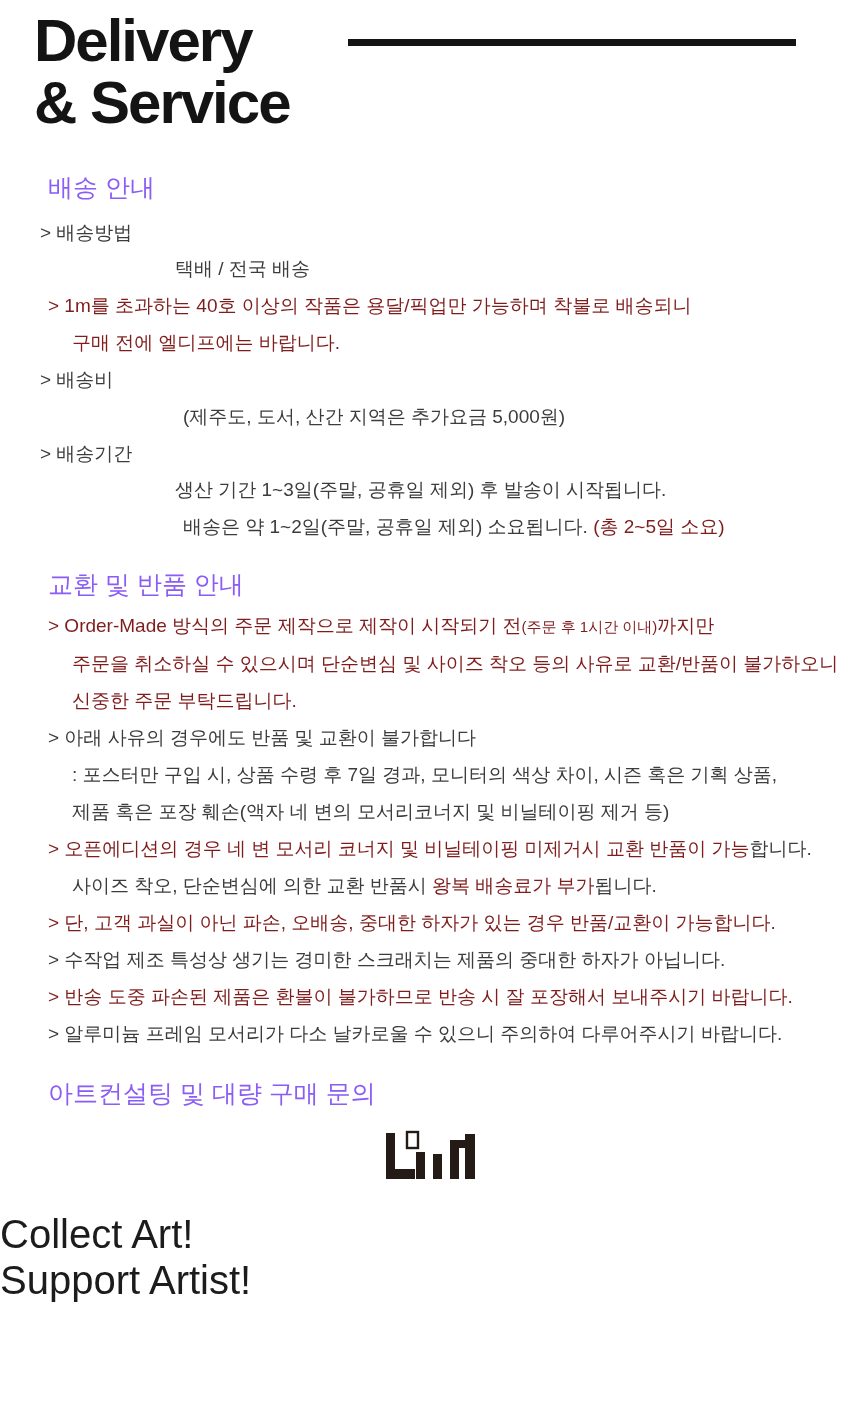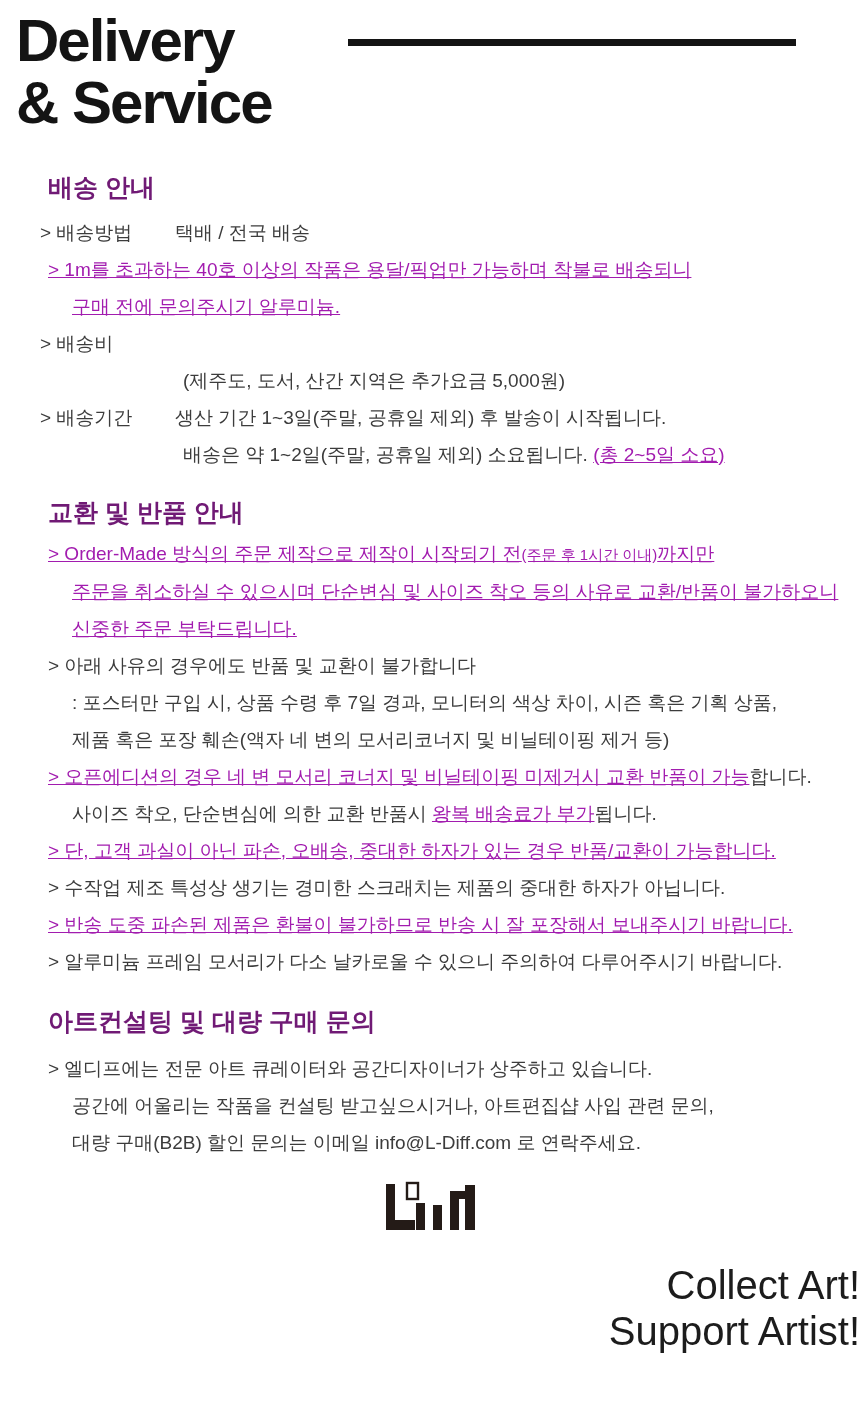--- a/index.html
+++ b/index.html
@@ -4,50 +4,50 @@
 <style>
   * { box-sizing: border-box; }
   html,body { margin:0; padding:0; }
   body {
     width:860px; height:1416px;
     background:#ffffff;
     font-family:"Liberation Sans","DejaVu Sans",sans-serif;
     color:#3c3c3c;
     overflow:hidden;
   }
-  .title-block { position:relative; padding:10px 0 0 16px; }
+  .title-block { position:relative; padding:10px 0 0 34px; }
   .title-line {
     font-size:60px; line-height:62px; font-weight:800;
     letter-spacing:-2px; color:#141414;
   }
   .title-rule {
     position:absolute; left:348px; top:39px;
     width:448px; height:7px; background:#141414;
   }
   h2.sec-heading {
     margin:0; padding-left:48px;
-    font-size:25px; line-height:34px; font-weight:700; color:#701a75;
+    font-size:25px; line-height:34px; font-weight:400; color:#8b5cf6;
   }
   #shipping-heading   { margin-top:36px; }
   #returns-heading    { margin-top:22px; }
   #consulting-heading { margin-top:24px; }
   .rows { margin-top:10px; }
   .rows.returns-rows    { margin-top:6px; }
   .rows.consulting-rows { margin-top:12px; }
   p.row { margin:0; padding-left:48px; font-size:19px; line-height:37px; }
   p.row.cont  { padding-left:72px; }
   p.row.vcont { padding-left:183px; }
   p.row.labeled { display:flex;padding-left:40px; }
   .labeled .label { flex:0 0 135px; width:135px; }
-  .labeled .value { flex:1 1 auto; }
-  .red   { color:#a21caf;text-decoration:underline; }
+  .labeled .value { flex:1 1 auto;margin-top:36px; }
+  .red   { color:#7f1d1d; }
   .small { font-size:15px; }
   .bold  { font-weight:700; }
   .mt4 { margin-top:4px; }
-  footer { text-align:right; }
+  footer { text-align:left; }
   .brand-logo { margin-top:20px; display:flex; justify-content:center; }
   .brand-logo svg rect { fill:#241b17; }
   .brand-logo svg rect.outline { fill:#ffffff; stroke:#241b17; stroke-width:2.4px; }
   .slogan { margin-top:32px; font-size:40px; line-height:46px; color:#1c1c1c; font-weight:400; }
 </style>
 </head>
 <body>
 
 <header class="title-block">
   <div class="title-line">Delivery</div>
@@ -56,21 +56,21 @@
 </header>
 
 <section>
   <h2 class="sec-heading" id="shipping-heading">배송 안내</h2>
   <div class="rows">
     <p class="row labeled">
       <span class="label">&gt; 배송방법</span>
       <span class="value">택배 / 전국 배송</span>
     </p>
     <p class="row red mt4">&gt; 1m를 초과하는 40호 이상의 작품은 용달/픽업만 가능하며 착불로 배송되니</p>
-    <p class="row red cont">구매 전에 문의주시기 알루미늄.</p>
+    <p class="row red cont">구매 전에 엘디프에는 바랍니다.</p>
     <p class="row labeled">
       <span class="label">&gt; 배송비</span>
     </p>
     <p class="row vcont">(제주도, 도서, 산간 지역은 추가요금 5,000원)</p>
     <p class="row labeled">
       <span class="label">&gt; 배송기간</span>
       <span class="value">생산 기간 1~3일(주말, 공휴일 제외) 후 발송이 시작됩니다.</span>
     </p>
     <p class="row vcont"><span>배송은 약 1~2일(주말, 공휴일 제외) 소요됩니다. </span><span class="red">(총 2~5일 소요)</span></p>
   </div>
@@ -89,25 +89,20 @@
     <p class="row cont"><span>사이즈 착오, 단순변심에 의한 교환 반품시 </span><span class="red">왕복 배송료가 부가</span><span>됩니다.</span></p>
     <p class="row red">&gt; 단, 고객 과실이 아닌 파손, 오배송, 중대한 하자가 있는 경우 반품/교환이 가능합니다.</p>
     <p class="row">&gt; 수작업 제조 특성상 생기는 경미한 스크래치는 제품의 중대한 하자가 아닙니다.</p>
     <p class="row red">&gt; 반송 도중 파손된 제품은 환불이 불가하므로 반송 시 잘 포장해서 보내주시기 바랍니다.</p>
     <p class="row">&gt; 알루미늄 프레임 모서리가 다소 날카로울 수 있으니 주의하여 다루어주시기 바랍니다.</p>
   </div>
 </section>
 
 <section>
   <h2 class="sec-heading" id="consulting-heading">아트컨설팅 및 대량 구매 문의</h2>
-  <div class="rows consulting-rows">
-    <p class="row">&gt; 엘디프에는 전문 아트 큐레이터와 공간디자이너가 상주하고 있습니다.</p>
-    <p class="row cont">공간에 어울리는 작품을 컨설팅 받고싶으시거나, 아트편집샵 사입 관련 문의,</p>
-    <p class="row cont">대량 구매(B2B) 할인 문의는 이메일 info@L-Diff.com 로 연락주세요.</p>
-  </div>
 </section>
 
 <footer>
   <div class="brand-logo">
     <svg width="89" height="49" viewBox="0 0 89 49">
       <rect x="0" y="3" width="9" height="46"></rect>
       <rect x="0" y="39" width="29" height="10"></rect>
       <rect class="outline" x="21" y="2" width="11" height="16"></rect>
       <rect x="30" y="22" width="9" height="27"></rect>
       <rect x="47" y="24" width="9" height="25"></rect>

